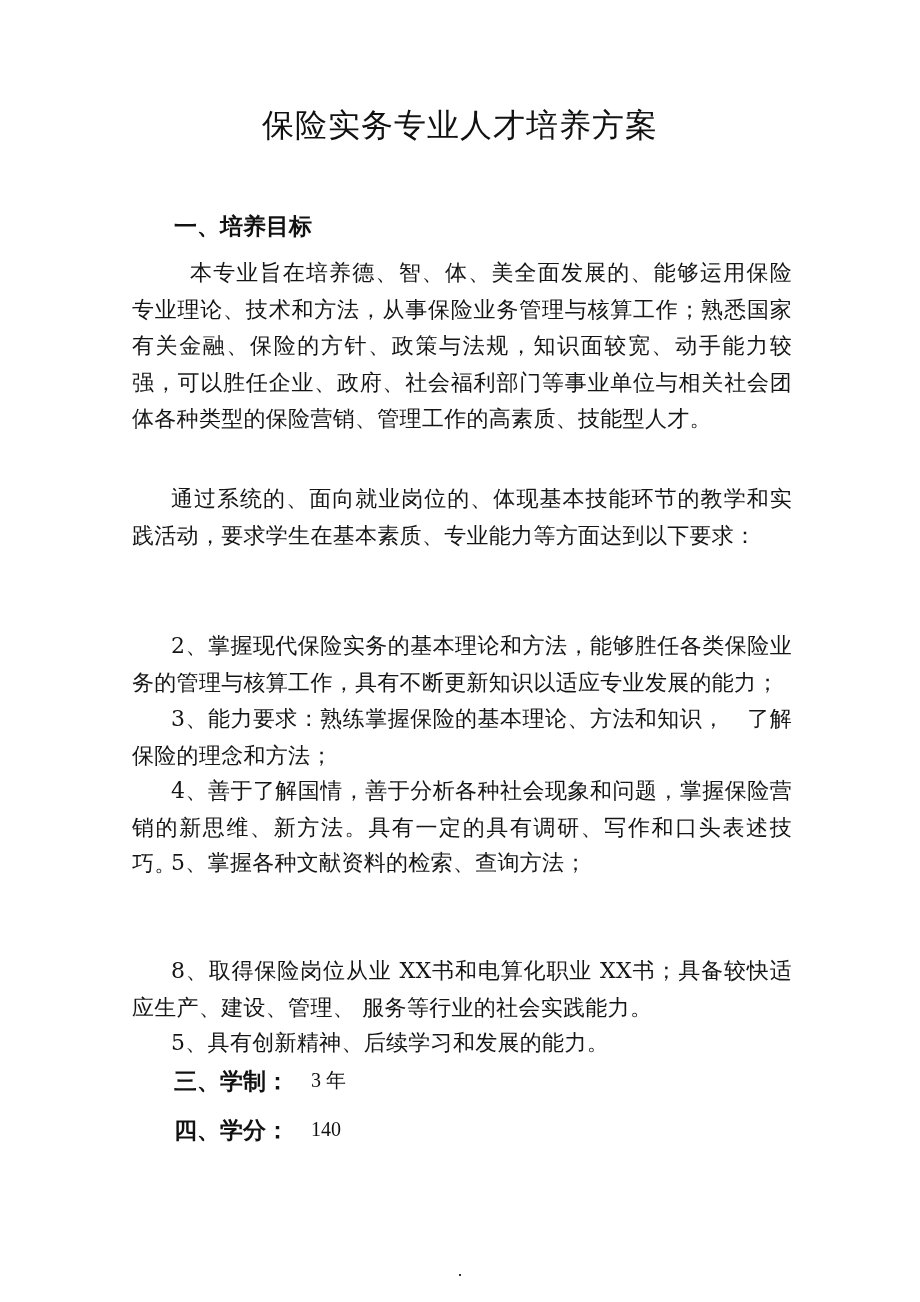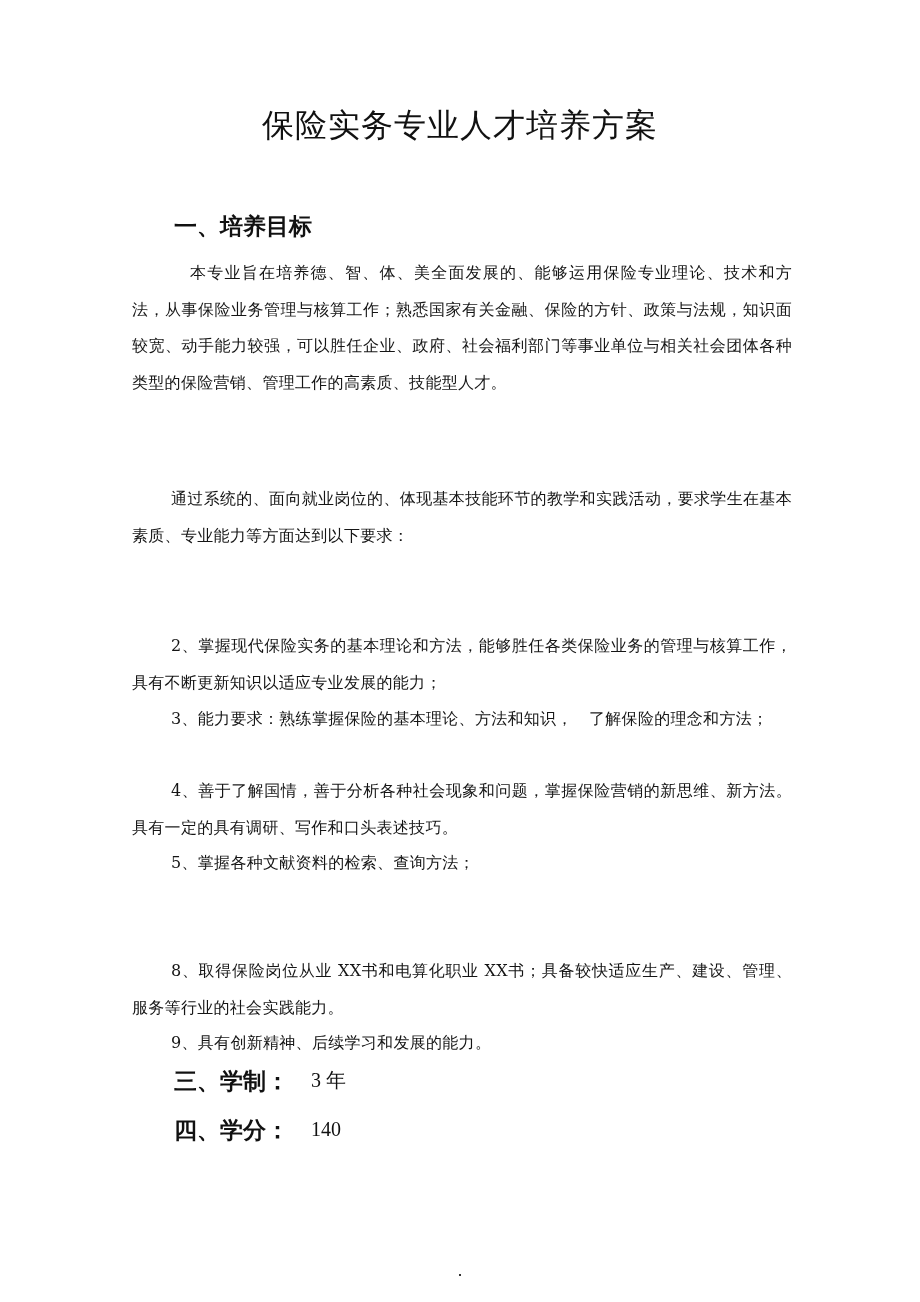--- a/index.html
+++ b/index.html
@@ -51,21 +51,21 @@
       font-weight: normal;
       font-size: 20px;
       margin-left: 22px;
       position: relative;
       top: -2px;
     }
     .para {
       position: absolute;
       left: 132px;
       width: 660px;
-      font-size: 16px;
+      font-size: 22px;
       line-height: 36.5px;
       text-align: justify;
       text-indent: 39px;
       margin: 0;
       color: #151515;
       letter-spacing: 0.3px;
     }
     .para.goal { text-indent: 58px; }
     .footer-dot {
       position: absolute;
@@ -86,21 +86,21 @@
   <h2 class="heading" style="top:210px;">一、培养目标</h2>
   <p class="para goal" style="top:255px;">本专业旨在培养德、智、体、美全面发展的、能够运用保险专业理论、技术和方法，从事保险业务管理与核算工作；熟悉国家有关金融、保险的方针、政策与法规，知识面较宽、动手能力较强，可以胜任企业、政府、社会福利部门等事业单位与相关社会团体各种类型的保险营销、管理工作的高素质、技能型人才。</p>
 
   <p class="para" style="top:448px;margin-top:33px;">通过系统的、面向就业岗位的、体现基本技能环节的教学和实践活动，要求学生在基本素质、专业能力等方面达到以下要求：</p>
 
   <p class="para" style="top:628px;">2、掌握现代保险实务的基本理论和方法，能够胜任各类保险业务的管理与核算工作，具有不断更新知识以适应专业发展的能力；</p>
   <p class="para" style="top:701px;">3、能力要求：熟练掌握保险的基本理论、方法和知识，　了解保险的理念和方法；</p>
   <p class="para" style="top:773px;">4、善于了解国情，善于分析各种社会现象和问题，掌握保险营销的新思维、新方法。具有一定的具有调研、写作和口头表述技巧。</p>
   <p class="para" style="top:845px;">5、掌握各种文献资料的检索、查询方法；</p>
   <p class="para" style="top:953px;">8、取得保险岗位从业 XX书和电算化职业 XX书；具备较快适应生产、建设、管理、 服务等行业的社会实践能力。</p>
-  <p class="para" style="top:1025px;">9、具有创新精神、后续学习和发展的能力。</p>
+  <p class="para" style="top:1025px;">5、具有创新精神、后续学习和发展的能力。</p>
 
   <h2 class="heading" style="top:1065px;">
     <span>三、学制：</span><span class="value">3 年</span>
   </h2>
 
   <h2 class="heading" style="top:1114px;">
     <span>四、学分：</span><span class="value">140</span>
   </h2>
 
   <div class="footer-dot"></div>

